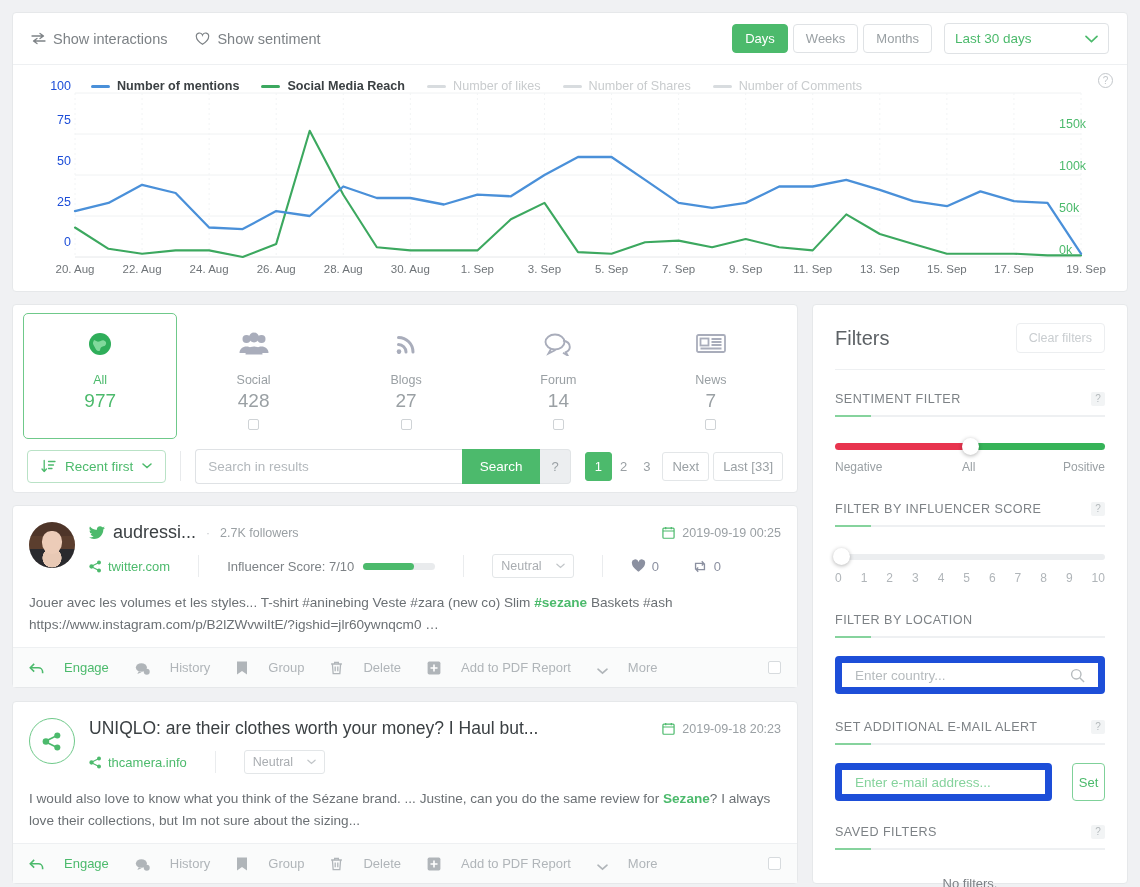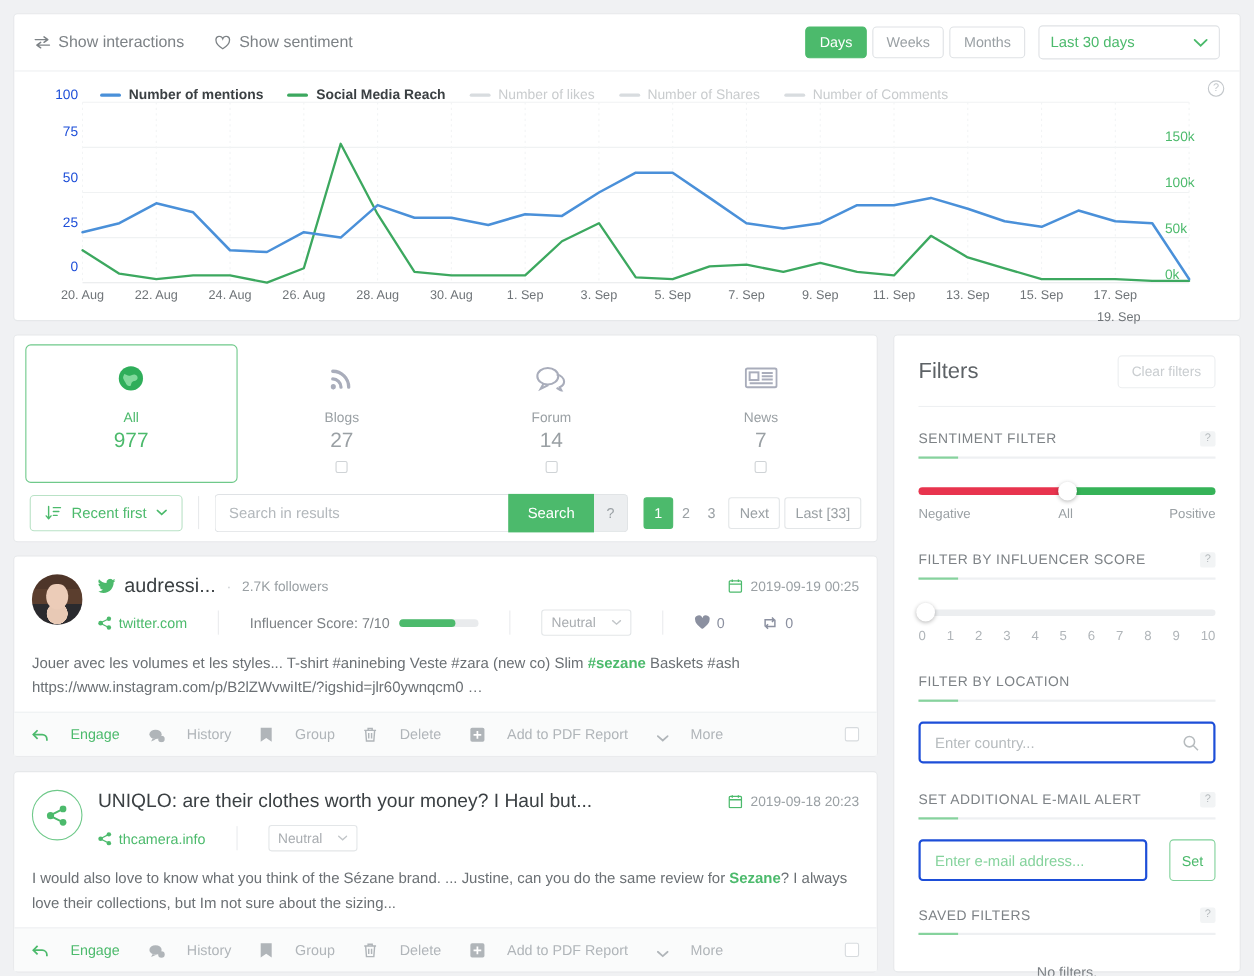--- a/index.html
+++ b/index.html
@@ -133,21 +133,21 @@
   .sent-slider .pos { position:absolute; right:0; top:0; width:50%; height:7px; background:#36b358; border-radius:0 4px 4px 0; }
   .knob { position:absolute; width:17px; height:17px; border-radius:50%; background:#fff;
           box-shadow:0 1px 4px rgba(0,0,0,.3); top:-5px; cursor:pointer; }
   .sent-caps { display:flex; justify-content:space-between; margin-top:9px; font-size:12px; color:#9aa0a4; }
   .sent-caps span:nth-child(2) { margin-right:8px; }
 
   .score-slider { margin-top:26px; position:relative; height:8px; }
   .score-slider .track { position:absolute; left:0; right:0; top:1px; height:6px; background:#eceef0; border-radius:4px; }
   .score-ticks { display:flex; justify-content:space-between; margin-top:10px; font-size:12px; color:#b0b5b9; }
 
-  .f-input { margin-top:18px; border:2px solid #1d4ed8; border-radius:4px; height:38px; display:flex;
+  .f-input { margin-top:18px; border:7px solid #1d4ed8; border-radius:4px; height:38px; display:flex;
              align-items:center; padding:0 13px; background:#fff; }
   .f-input input { border:none; outline:none; flex:1; font-size:13.5px; color:#3b4043; font-family:inherit; background:transparent; }
   .f-input input::placeholder { color:#b6bbbe; }
   .f-input.email input::placeholder { color:#86d39d; }
   .email-row { display:flex; gap:20px; align-items:stretch; }
   .email-row .f-input { flex:1; }
   .set-btn { margin-top:18px; width:42px; border:1px solid #7fd199; color:#4cba6c; background:#fff;
              border-radius:4px; font-size:13px; cursor:pointer; font-family:inherit; }
   .no-filters { text-align:center; font-size:13px; color:#7d8286; margin-top:26px; }
 </style>
@@ -262,40 +262,55 @@
           <div class="x-label" style="left: 397.333px; top: 198px;">30. Aug</div>
           <div class="x-label" style="left: 464.4px; top: 198px;">1. Sep</div>
           <div class="x-label" style="left: 531.467px; top: 198px;">3. Sep</div>
           <div class="x-label" style="left: 598.533px; top: 198px;">5. Sep</div>
           <div class="x-label" style="left: 665.6px; top: 198px;">7. Sep</div>
           <div class="x-label" style="left: 732.667px; top: 198px;">9. Sep</div>
           <div class="x-label" style="left: 799.733px; top: 198px;">11. Sep</div>
           <div class="x-label" style="left: 866.8px; top: 198px;">13. Sep</div>
           <div class="x-label" style="left: 933.867px; top: 198px;">15. Sep</div>
           <div class="x-label" style="left: 1000.93px; top: 198px;">17. Sep</div>
-          <div class="x-label" style="left: 1004px; top: 198px; margin-top: 20px;">19. Sep</div>
+          <div class="x-label" style="left: 1073px; top: 198px;">19. Sep</div>
         </div>
     </div>
   </div>
 
   <div class="card sources-card">
     <div class="sources-row">
 
       <div class="src active">
         <div class="src-ico">
           <svg width="26" height="26" viewBox="0 0 26 26">
               <circle cx="13" cy="13" r="11" fill="#2fae5a"></circle>
           <path d="M7 9c2 .5 3 2 5 1.6s3-1.8 5-1 2.8 2.6 1.6 4.4-3.4 1-4.6 2.4-.4 3.4-2.2 3.6-3-1.4-3.6-3S5.4 13 6 11.4z" fill="#8fe0a8" opacity=".85"></path>
             </svg>
         </div>
         <div class="src-name">All</div>
         <div class="src-count">977</div>
         <div class="src-check hidden"></div>
       </div>
 
+      <div class="src">
+        <div class="src-ico">
+          <svg width="30" height="24" viewBox="0 0 30 24" fill="#a9adbb">
+            <circle cx="7.5" cy="7" r="4"></circle>
+              <circle cx="22.5" cy="7" r="4"></circle>
+              <circle cx="15" cy="5.5" r="5"></circle>
+            <path d="M.5 21c0-4 3.2-6.5 7-6.5s7 2.5 7 6.5z"></path>
+              <path d="M15.5 21c0-4 3.2-6.5 7-6.5s7 2.5 7 6.5z"></path>
+            <path d="M6.5 22.5c0-4.7 3.8-8 8.5-8s8.5 3.3 8.5 8z"></path>
+          </svg>
+        </div>
+        <div class="src-name">Social</div>
+        <div class="src-count">428</div>
+        <div class="src-check"></div>
+      </div>
 
       <div class="src">
         <div class="src-ico">
           <svg width="25" height="25" viewBox="0 0 25 25" fill="none" stroke="#a9adbb" stroke-width="3" stroke-linecap="round">
             <path d="M5 21.5a1 1 0 0 0 0-.1"></path>
               <circle cx="5" cy="20.5" r="2.3" fill="#a9adbb" stroke="none"></circle>
             <path d="M4.5 13.5c4 0 7.5 3.5 7.5 7.5"></path>
               <path d="M4.5 6.5c8 0 14.5 6.5 14.5 14.5"></path>
           </svg>
         </div>

